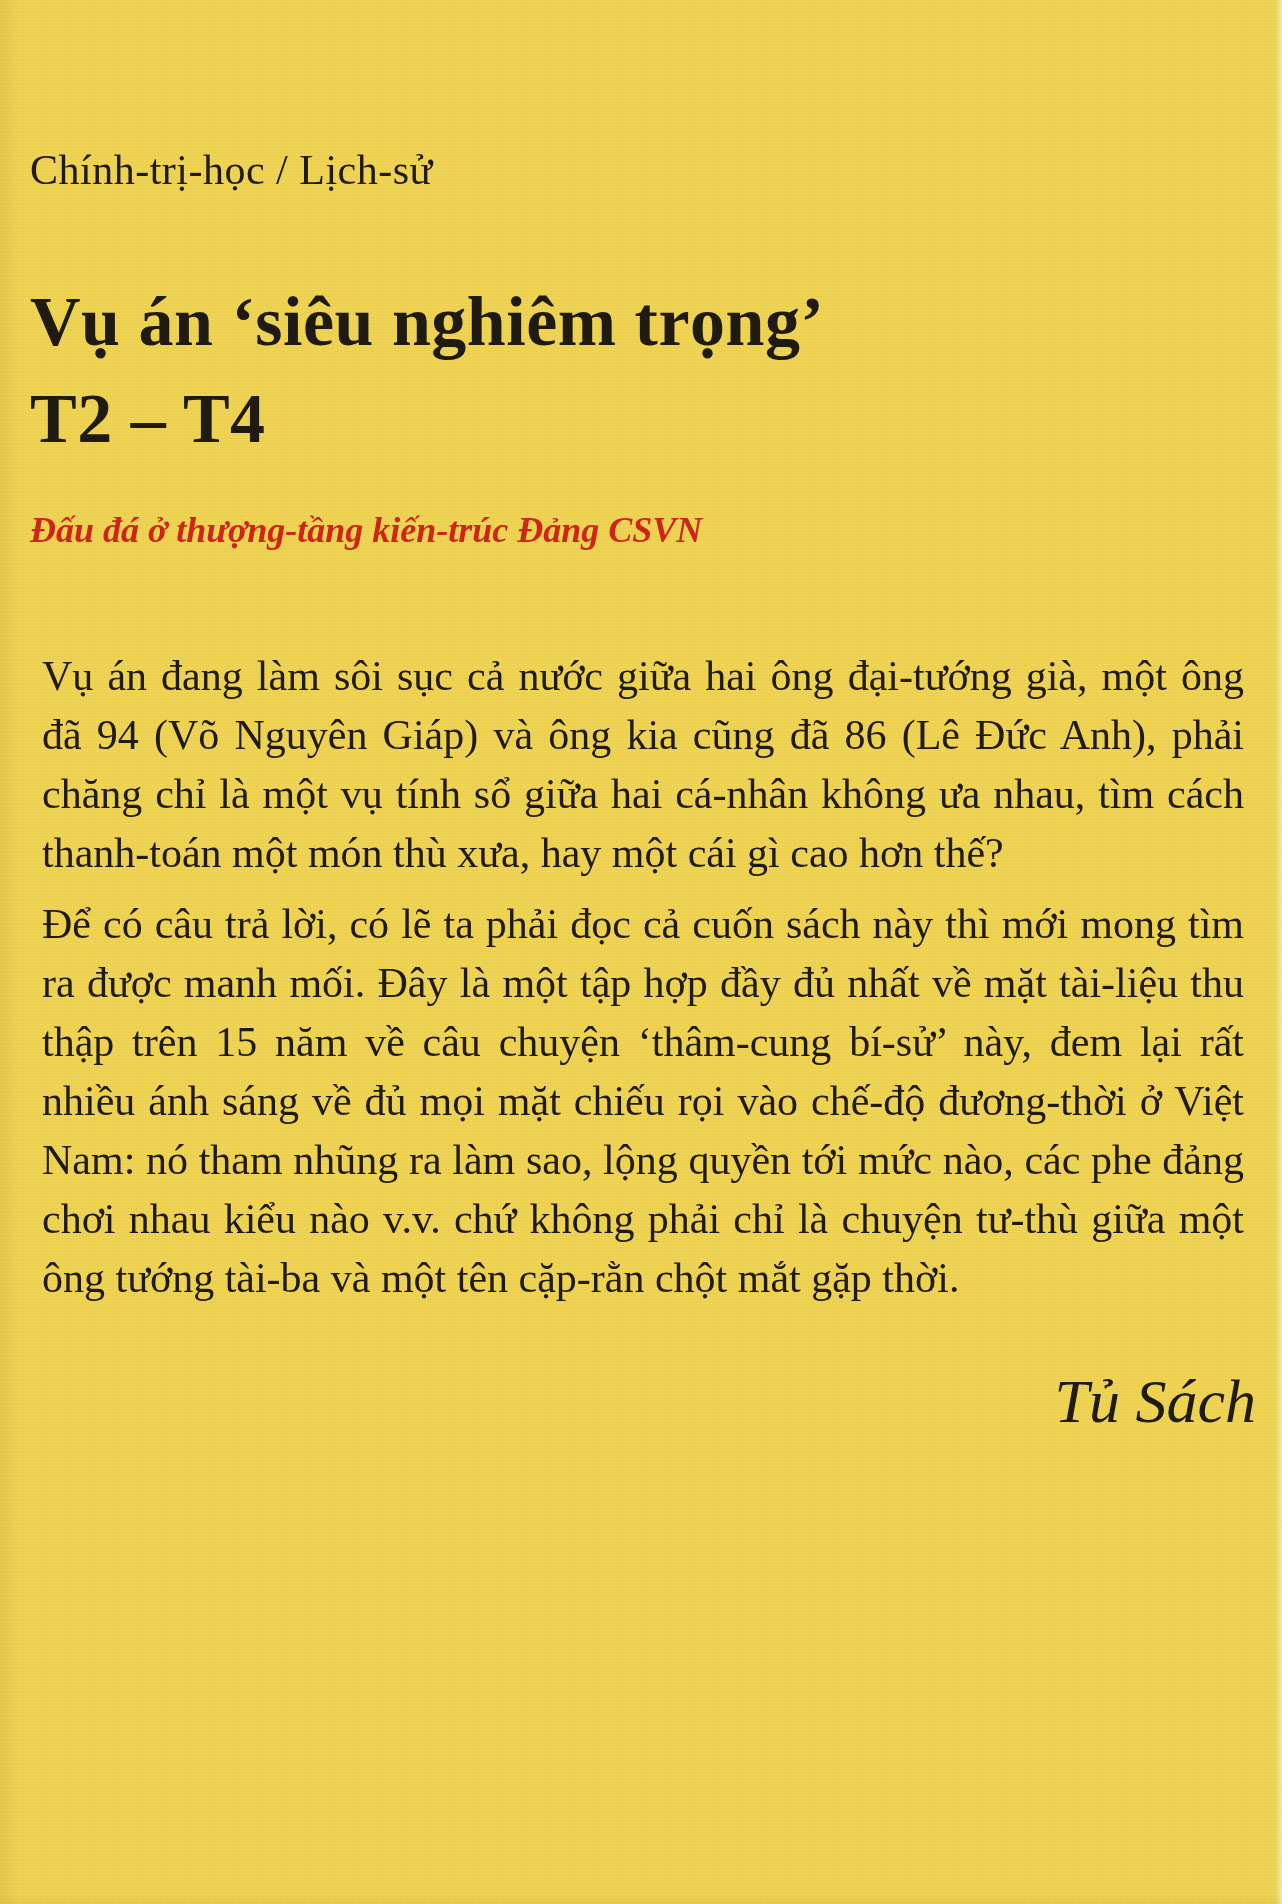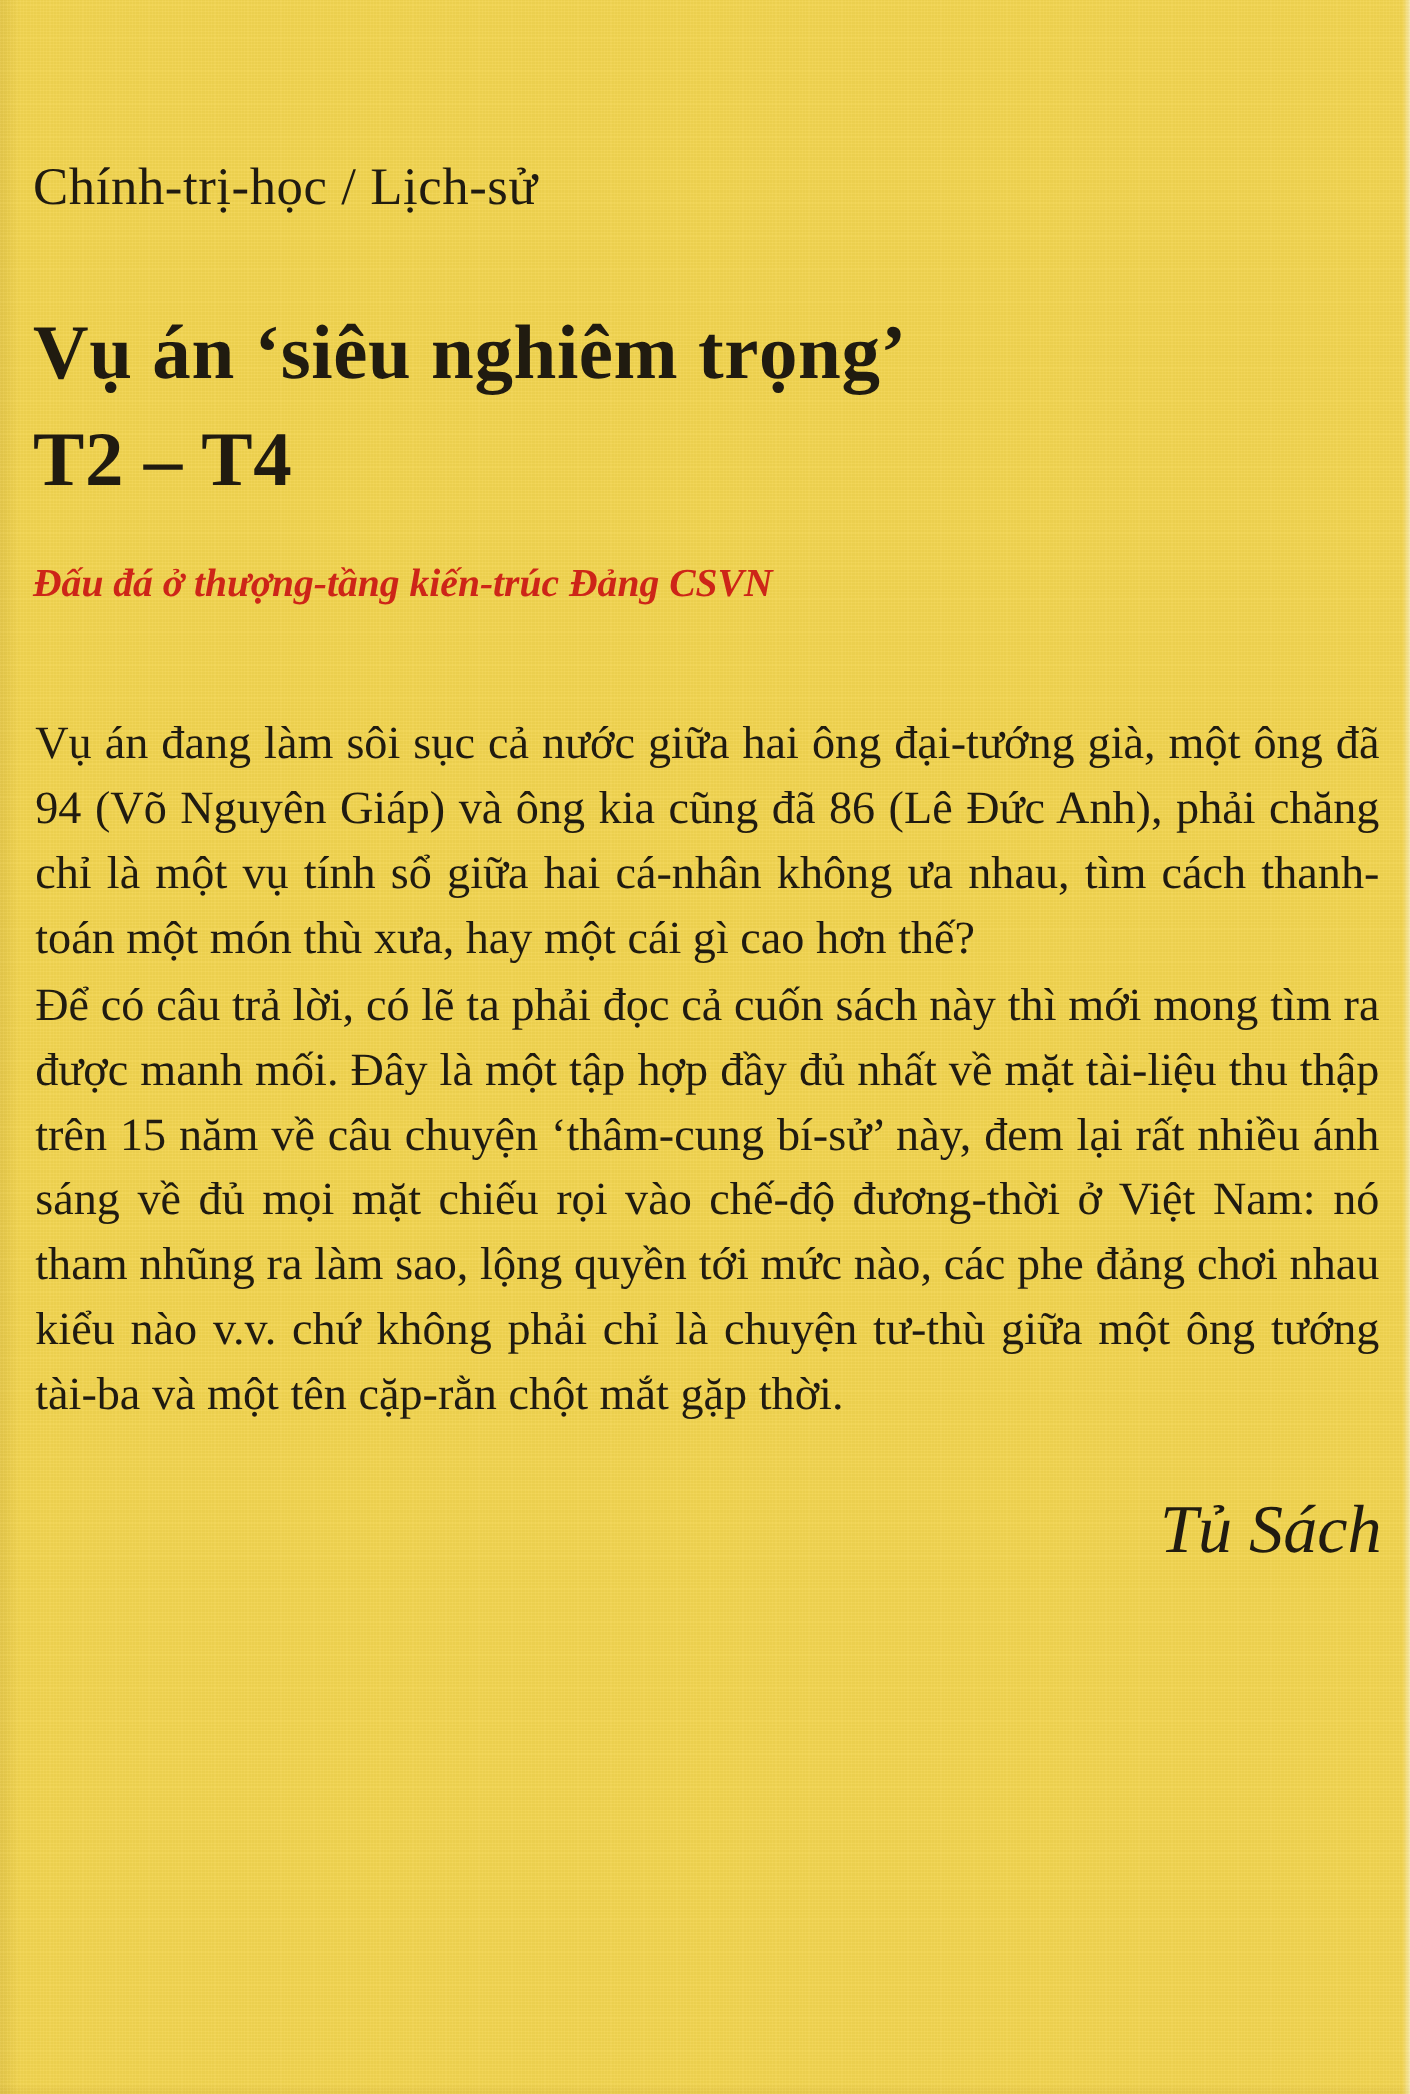--- a/index.html
+++ b/index.html
@@ -24,21 +24,21 @@
       linear-gradient(90deg, rgba(120,90,20,0.10) 0, rgba(120,90,20,0.0) 18px),
       linear-gradient(270deg, rgba(255,255,245,0.55) 0, rgba(255,255,245,0.0) 7px),
       linear-gradient(0deg, rgba(120,90,20,0.08) 0, rgba(120,90,20,0.0) 10px);
     box-sizing: border-box;
     padding: 0 26px 0 30px;
     color: #201b10;
   }
   .category {
     margin: 0;
     padding-top: 145px;
-    font-size: 48px;
+    font-size: 42px;
     line-height: 50px;
     letter-spacing: 0.5px;
   }
   .title {
     margin: 78px 0 0 0;
     font-size: 70px;
     line-height: 97px;
     font-weight: bold;
     letter-spacing: 0.5px;
   }
@@ -49,21 +49,21 @@
     line-height: 74px;
     font-weight: bold;
     font-style: italic;
   }
   .body-text {
     margin: 80px 0 0 0;
     font-size: 42px;
     line-height: 59px;
     text-align: justify;
   }
-  .body-text p { margin: 2px; }
+  .body-text p { margin: 12px; }
   .publisher {
     margin: 46px 0 0 0;
     font-size: 62px;
     line-height: 94px;
     font-style: italic;
   }
   .publisher .pub-line { display: block; text-align: right; }
 </style>
 </head>
 <body>

